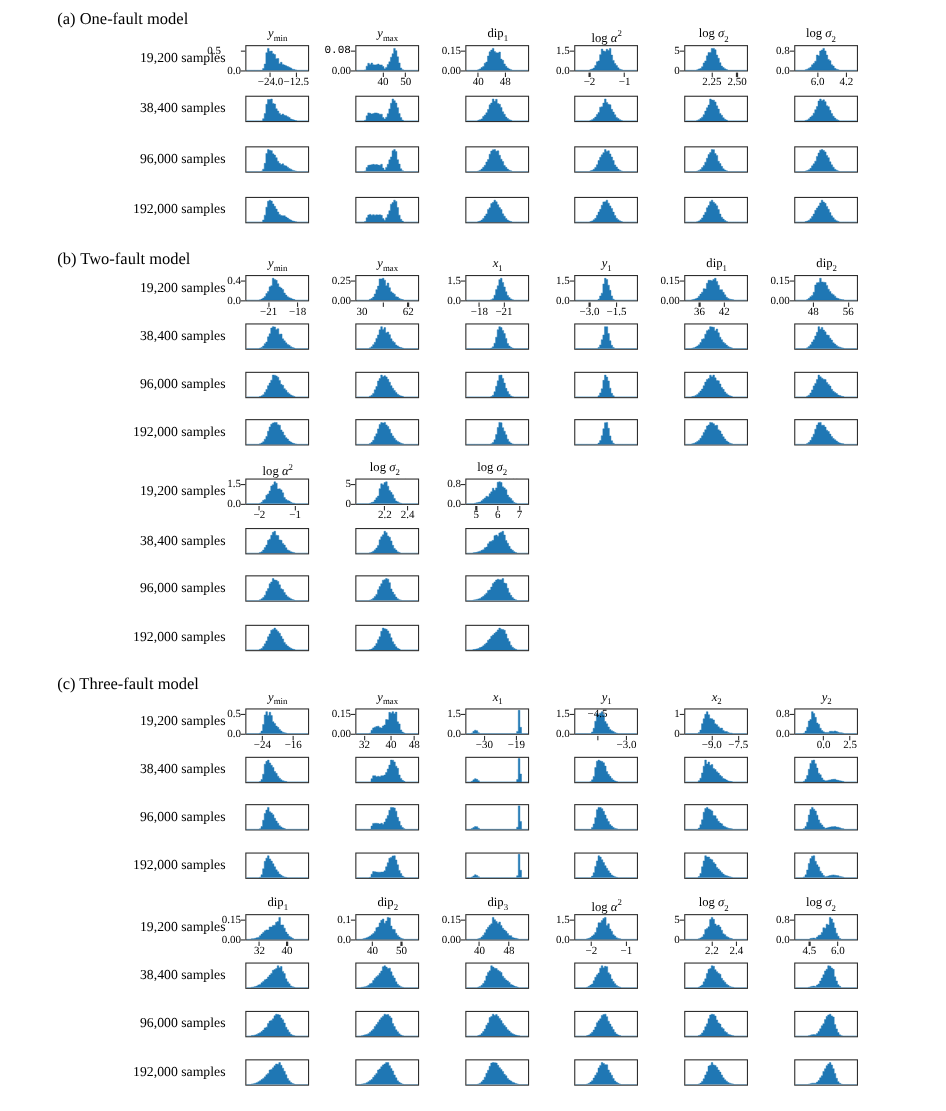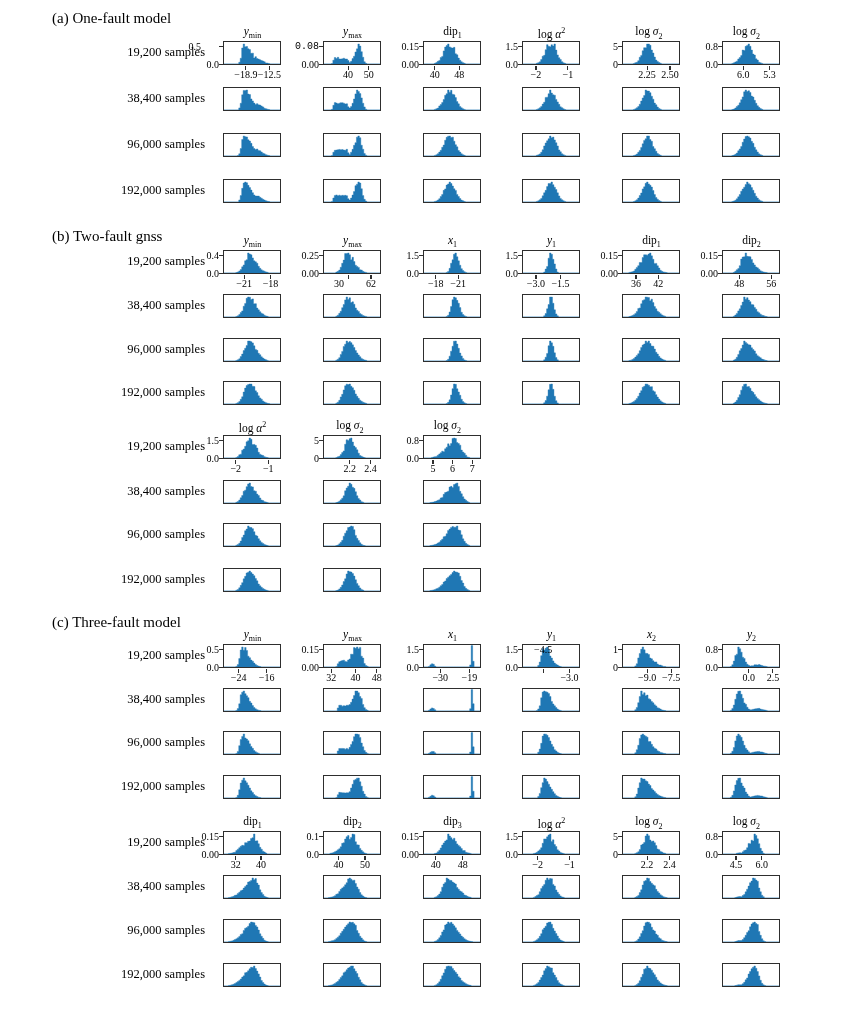--- a/index.html
+++ b/index.html
@@ -18,38 +18,38 @@
   .ss{display:inline-flex;flex-direction:column;vertical-align:-4px;font-size:8px;line-height:6.5px;text-align:left;}
   .yt{position:absolute;width:40px;text-align:right;font-size:10px;line-height:11px;white-space:nowrap;}
   .xt{position:absolute;width:44px;text-align:center;font-size:10px;line-height:11px;white-space:nowrap;}
   .tick{position:absolute;background:#2e2e2e;}
 </style>
 </head>
 <body>
 
 <div id="canvas">
   <div class="sec-title" id="sec-a">(a) One-fault model</div>
-  <div class="sec-title" id="sec-b">(b) Two-fault gnss</div>
+  <div class="sec-title" id="sec-b">(b) Two-fault model</div>
   <div class="sec-title" id="sec-c">(c) Three-fault model</div>
 <div class="row-label" style="top: 45px;">19,200 samples</div>
     <div class="row-label" style="top: 91px;">38,400 samples</div>
     <div class="row-label" style="top: 137px;">96,000 samples</div>
     <div class="row-label" style="top: 183px;">192,000 samples</div>
     <div class="col-title" style="left: 197.5px; top: 24px;"><span class="var">y</span><sub>min</sub></div>
     <div class="panel" style="left: 223px; top: 41px;">
       <svg width="56" height="22" viewBox="0 0 56 22">
         <path d="M0,22L0.00,22.00L1.47,22.00L1.47,22.00L2.95,22.00L2.95,22.00L4.42,22.00L4.42,22.00L5.89,22.00L5.89,22.00L7.37,22.00L7.37,22.00L8.84,22.00L8.84,22.00L10.32,22.00L10.32,22.00L11.79,22.00L11.79,22.00L13.26,22.00L13.26,22.00L14.74,22.00L14.74,20.25L16.21,20.25L16.21,16.23L17.68,16.23L17.68,5.96L19.16,5.96L19.16,2.00L20.63,2.00L20.63,4.69L22.11,4.69L22.11,4.46L23.58,4.46L23.58,6.75L25.05,6.75L25.05,7.56L26.53,7.56L26.53,11.30L28.00,11.30L28.00,11.16L29.47,11.16L29.47,15.91L30.95,15.91L30.95,14.64L32.42,14.64L32.42,16.53L33.89,16.53L33.89,17.12L35.37,17.12L35.37,17.83L36.84,17.83L36.84,18.48L38.32,18.48L38.32,19.10L39.79,19.10L39.79,19.83L41.26,19.83L41.26,20.95L42.74,20.95L42.74,21.11L44.21,21.11L44.21,21.56L45.68,21.56L45.68,22.00L47.16,22.00L47.16,22.00L48.63,22.00L48.63,22.00L50.11,22.00L50.11,22.00L51.58,22.00L51.58,22.00L53.05,22.00L53.05,22.00L54.53,22.00L54.53,22.00L56.00,22.00L56,22Z" fill="#1f77b4" stroke="#1f77b4" stroke-width="0.4"></path>
       </svg>
     </div>
     <div class="yt" style="left: 161px; top: 41px;">0.5</div>
     <div class="tick" style="left: 219px; top: 46px; width: 4px; height: 1.2px;"></div>
     <div class="yt" style="left: 179px; top: 59px;">0.0</div>
     <div class="tick" style="left: 219px; top: 64px; width: 4px; height: 1.2px;"></div>
     <div class="tick" style="left: 245.28px; top: 66.2px; width: 1.2px; height: 3.5px;"></div>
-    <div class="xt" style="left: 223.88px; top: 69px;">−18.9</div>
+    <div class="xt" style="left: 223.88px; top: 69px;">−24.0</div>
     <div class="tick" style="left: 268.8px; top: 66.2px; width: 1.2px; height: 3.5px;"></div>
     <div class="xt" style="left: 247.4px; top: 69px;">−12.5</div>
     <div class="panel" style="left: 223px; top: 87px;">
       <svg width="56" height="22" viewBox="0 0 56 22">
         <path d="M0,22L0.00,22.00L1.47,22.00L1.47,22.00L2.95,22.00L2.95,22.00L4.42,22.00L4.42,22.00L5.89,22.00L5.89,22.00L7.37,22.00L7.37,22.00L8.84,22.00L8.84,22.00L10.32,22.00L10.32,22.00L11.79,22.00L11.79,22.00L13.26,22.00L13.26,22.00L14.74,22.00L14.74,19.88L16.21,19.88L16.21,15.24L17.68,15.24L17.68,6.83L19.16,6.83L19.16,2.44L20.63,2.44L20.63,2.45L22.11,2.45L22.11,2.00L23.58,2.00L23.58,6.04L25.05,6.04L25.05,6.54L26.53,6.54L26.53,10.91L28.00,10.91L28.00,12.91L29.47,12.91L29.47,15.08L30.95,15.08L30.95,16.47L32.42,16.47L32.42,15.64L33.89,15.64L33.89,16.83L35.37,16.83L35.37,17.12L36.84,17.12L36.84,18.03L38.32,18.03L38.32,18.88L39.79,18.88L39.79,20.22L41.26,20.22L41.26,20.72L42.74,20.72L42.74,21.17L44.21,21.17L44.21,21.59L45.68,21.59L45.68,22.00L47.16,22.00L47.16,22.00L48.63,22.00L48.63,22.00L50.11,22.00L50.11,22.00L51.58,22.00L51.58,22.00L53.05,22.00L53.05,22.00L54.53,22.00L54.53,22.00L56.00,22.00L56,22Z" fill="#1f77b4" stroke="#1f77b4" stroke-width="0.4"></path>
       </svg>
     </div>
     <div class="panel" style="left: 223px; top: 133px;">
       <svg width="56" height="22" viewBox="0 0 56 22">
         <path d="M0,22L0.00,22.00L1.47,22.00L1.47,22.00L2.95,22.00L2.95,22.00L4.42,22.00L4.42,22.00L5.89,22.00L5.89,22.00L7.37,22.00L7.37,22.00L8.84,22.00L8.84,22.00L10.32,22.00L10.32,22.00L11.79,22.00L11.79,22.00L13.26,22.00L13.26,21.60L14.74,21.60L14.74,19.79L16.21,19.79L16.21,14.51L17.68,14.51L17.68,5.53L19.16,5.53L19.16,2.00L20.63,2.00L20.63,2.65L22.11,2.65L22.11,2.95L23.58,2.95L23.58,5.85L25.05,5.85L25.05,7.01L26.53,7.01L26.53,9.36L28.00,9.36L28.00,12.55L29.47,12.55L29.47,14.51L30.95,14.51L30.95,15.62L32.42,15.62L32.42,14.97L33.89,14.97L33.89,16.46L35.37,16.46L35.37,16.80L36.84,16.80L36.84,17.99L38.32,17.99L38.32,19.17L39.79,19.17L39.79,19.83L41.26,19.83L41.26,20.70L42.74,20.70L42.74,21.13L44.21,21.13L44.21,21.56L45.68,21.56L45.68,22.00L47.16,22.00L47.16,22.00L48.63,22.00L48.63,22.00L50.11,22.00L50.11,22.00L51.58,22.00L51.58,22.00L53.05,22.00L53.05,22.00L54.53,22.00L54.53,22.00L56.00,22.00L56,22Z" fill="#1f77b4" stroke="#1f77b4" stroke-width="0.4"></path>
@@ -188,21 +188,21 @@
         <path d="M0,22L0.00,22.00L1.47,22.00L1.47,22.00L2.95,22.00L2.95,22.00L4.42,22.00L4.42,22.00L5.89,22.00L5.89,22.00L7.37,22.00L7.37,22.00L8.84,22.00L8.84,21.43L10.32,21.43L10.32,20.85L11.79,20.85L11.79,19.96L13.26,19.96L13.26,19.13L14.74,19.13L14.74,16.96L16.21,16.96L16.21,15.54L17.68,15.54L17.68,13.60L19.16,13.60L19.16,8.04L20.63,8.04L20.63,8.58L22.11,8.58L22.11,4.36L23.58,4.36L23.58,3.43L25.05,3.43L25.05,2.00L26.53,2.00L26.53,4.28L28.00,4.28L28.00,8.08L29.47,8.08L29.47,12.07L30.95,12.07L30.95,13.12L32.42,13.12L32.42,16.79L33.89,16.79L33.89,17.99L35.37,17.99L35.37,20.15L36.84,20.15L36.84,20.86L38.32,20.86L38.32,21.40L39.79,21.40L39.79,22.00L41.26,22.00L41.26,22.00L42.74,22.00L42.74,22.00L44.21,22.00L44.21,22.00L45.68,22.00L45.68,22.00L47.16,22.00L47.16,22.00L48.63,22.00L48.63,22.00L50.11,22.00L50.11,22.00L51.58,22.00L51.58,22.00L53.05,22.00L53.05,22.00L54.53,22.00L54.53,22.00L56.00,22.00L56,22Z" fill="#1f77b4" stroke="#1f77b4" stroke-width="0.4"></path>
       </svg>
     </div>
     <div class="yt" style="left: 678px; top: 41px;">0.8</div>
     <div class="tick" style="left: 718px; top: 46px; width: 4px; height: 1.2px;"></div>
     <div class="yt" style="left: 678px; top: 59px;">0.0</div>
     <div class="tick" style="left: 718px; top: 64px; width: 4px; height: 1.2px;"></div>
     <div class="tick" style="left: 742.6px; top: 66.2px; width: 1.2px; height: 3.5px;"></div>
     <div class="xt" style="left: 721.2px; top: 69px;">6.0</div>
     <div class="tick" style="left: 768.92px; top: 66.2px; width: 1.2px; height: 3.5px;"></div>
-    <div class="xt" style="left: 747.52px; top: 69px;">5.3</div>
+    <div class="xt" style="left: 747.52px; top: 69px;">4.2</div>
     <div class="panel" style="left: 722px; top: 87px;">
       <svg width="56" height="22" viewBox="0 0 56 22">
         <path d="M0,22L0.00,22.00L1.47,22.00L1.47,22.00L2.95,22.00L2.95,22.00L4.42,22.00L4.42,22.00L5.89,22.00L5.89,22.00L7.37,22.00L7.37,22.00L8.84,22.00L8.84,21.47L10.32,21.47L10.32,21.01L11.79,21.01L11.79,20.04L13.26,20.04L13.26,18.46L14.74,18.46L14.74,17.31L16.21,17.31L16.21,14.87L17.68,14.87L17.68,11.68L19.16,11.68L19.16,8.88L20.63,8.88L20.63,3.85L22.11,3.85L22.11,2.00L23.58,2.00L23.58,3.52L25.05,3.52L25.05,2.77L26.53,2.77L26.53,4.41L28.00,4.41L28.00,8.04L29.47,8.04L29.47,9.01L30.95,9.01L30.95,12.29L32.42,12.29L32.42,15.29L33.89,15.29L33.89,17.69L35.37,17.69L35.37,19.32L36.84,19.32L36.84,20.53L38.32,20.53L38.32,21.31L39.79,21.31L39.79,22.00L41.26,22.00L41.26,22.00L42.74,22.00L42.74,22.00L44.21,22.00L44.21,22.00L45.68,22.00L45.68,22.00L47.16,22.00L47.16,22.00L48.63,22.00L48.63,22.00L50.11,22.00L50.11,22.00L51.58,22.00L51.58,22.00L53.05,22.00L53.05,22.00L54.53,22.00L54.53,22.00L56.00,22.00L56,22Z" fill="#1f77b4" stroke="#1f77b4" stroke-width="0.4"></path>
       </svg>
     </div>
     <div class="panel" style="left: 722px; top: 133px;">
       <svg width="56" height="22" viewBox="0 0 56 22">
         <path d="M0,22L0.00,22.00L1.47,22.00L1.47,22.00L2.95,22.00L2.95,22.00L4.42,22.00L4.42,22.00L5.89,22.00L5.89,22.00L7.37,22.00L7.37,22.00L8.84,22.00L8.84,21.51L10.32,21.51L10.32,21.07L11.79,21.07L11.79,20.29L13.26,20.29L13.26,19.04L14.74,19.04L14.74,16.78L16.21,16.78L16.21,14.94L17.68,14.94L17.68,12.49L19.16,12.49L19.16,8.24L20.63,8.24L20.63,5.07L22.11,5.07L22.11,2.51L23.58,2.51L23.58,2.00L25.05,2.00L25.05,2.82L26.53,2.82L26.53,4.07L28.00,4.07L28.00,7.34L29.47,7.34L29.47,9.34L30.95,9.34L30.95,13.15L32.42,13.15L32.42,15.87L33.89,15.87L33.89,17.94L35.37,17.94L35.37,19.83L36.84,19.83L36.84,20.70L38.32,20.70L38.32,21.35L39.79,21.35L39.79,22.00L41.26,22.00L41.26,22.00L42.74,22.00L42.74,22.00L44.21,22.00L44.21,22.00L45.68,22.00L45.68,22.00L47.16,22.00L47.16,22.00L48.63,22.00L48.63,22.00L50.11,22.00L50.11,22.00L51.58,22.00L51.58,22.00L53.05,22.00L53.05,22.00L54.53,22.00L54.53,22.00L56.00,22.00L56,22Z" fill="#1f77b4" stroke="#1f77b4" stroke-width="0.4"></path>
       </svg>
     </div>
@@ -248,21 +248,21 @@
     <div class="panel" style="left: 323px; top: 250px;">
       <svg width="56" height="22" viewBox="0 0 56 22">
         <path d="M0,22L0.00,22.00L1.47,22.00L1.47,22.00L2.95,22.00L2.95,22.00L4.42,22.00L4.42,22.00L5.89,22.00L5.89,22.00L7.37,22.00L7.37,22.00L8.84,22.00L8.84,22.00L10.32,22.00L10.32,22.00L11.79,22.00L11.79,21.05L13.26,21.05L13.26,20.37L14.74,20.37L14.74,19.11L16.21,19.11L16.21,16.24L17.68,16.24L17.68,12.32L19.16,12.32L19.16,9.10L20.63,9.10L20.63,2.55L22.11,2.55L22.11,2.59L23.58,2.59L23.58,2.00L25.05,2.00L25.05,3.69L26.53,3.69L26.53,8.69L28.00,8.69L28.00,6.31L29.47,6.31L29.47,10.57L30.95,10.57L30.95,14.26L32.42,14.26L32.42,15.40L33.89,15.40L33.89,16.40L35.37,16.40L35.37,18.79L36.84,18.79L36.84,19.06L38.32,19.06L38.32,20.35L39.79,20.35L39.79,20.94L41.26,20.94L41.26,21.38L42.74,21.38L42.74,22.00L44.21,22.00L44.21,22.00L45.68,22.00L45.68,22.00L47.16,22.00L47.16,22.00L48.63,22.00L48.63,22.00L50.11,22.00L50.11,22.00L51.58,22.00L51.58,22.00L53.05,22.00L53.05,22.00L54.53,22.00L54.53,22.00L56.00,22.00L56,22Z" fill="#1f77b4" stroke="#1f77b4" stroke-width="0.4"></path>
       </svg>
     </div>
     <div class="yt" style="left: 279px; top: 250px;">0.25</div>
     <div class="tick" style="left: 319px; top: 255px; width: 4px; height: 1.2px;"></div>
     <div class="yt" style="left: 279px; top: 268px;">0.00</div>
     <div class="tick" style="left: 319px; top: 273px; width: 4px; height: 1.2px;"></div>
     <div class="tick" style="left: 347.52px; top: 275.2px; width: 1.2px; height: 3.5px;"></div>
-    <div class="xt" style="left: 317px; top: 278px;">30</div>
+    <div class="xt" style="left: 307px; top: 278px;">30</div>
     <div class="tick" style="left: 370.48px; top: 275.2px; width: 1.2px; height: 3.5px;"></div>
     <div class="xt" style="left: 349.08px; top: 278px;">62</div>
     <div class="panel" style="left: 323px; top: 294px;">
       <svg width="56" height="22" viewBox="0 0 56 22">
         <path d="M0,22L0.00,22.00L1.47,22.00L1.47,22.00L2.95,22.00L2.95,22.00L4.42,22.00L4.42,22.00L5.89,22.00L5.89,22.00L7.37,22.00L7.37,22.00L8.84,22.00L8.84,22.00L10.32,22.00L10.32,22.00L11.79,22.00L11.79,21.23L13.26,21.23L13.26,20.17L14.74,20.17L14.74,18.31L16.21,18.31L16.21,16.22L17.68,16.22L17.68,12.64L19.16,12.64L19.16,9.48L20.63,9.48L20.63,4.88L22.11,4.88L22.11,2.00L23.58,2.00L23.58,4.47L25.05,4.47L25.05,2.84L26.53,2.84L26.53,7.54L28.00,7.54L28.00,6.83L29.47,6.83L29.47,9.21L30.95,9.21L30.95,12.93L32.42,12.93L32.42,15.15L33.89,15.15L33.89,16.41L35.37,16.41L35.37,18.61L36.84,18.61L36.84,19.46L38.32,19.46L38.32,20.52L39.79,20.52L39.79,20.98L41.26,20.98L41.26,21.41L42.74,21.41L42.74,22.00L44.21,22.00L44.21,22.00L45.68,22.00L45.68,22.00L47.16,22.00L47.16,22.00L48.63,22.00L48.63,22.00L50.11,22.00L50.11,22.00L51.58,22.00L51.58,22.00L53.05,22.00L53.05,22.00L54.53,22.00L54.53,22.00L56.00,22.00L56,22Z" fill="#1f77b4" stroke="#1f77b4" stroke-width="0.4"></path>
       </svg>
     </div>
     <div class="panel" style="left: 323px; top: 338px;">
       <svg width="56" height="22" viewBox="0 0 56 22">
         <path d="M0,22L0.00,22.00L1.47,22.00L1.47,22.00L2.95,22.00L2.95,22.00L4.42,22.00L4.42,22.00L5.89,22.00L5.89,22.00L7.37,22.00L7.37,22.00L8.84,22.00L8.84,22.00L10.32,22.00L10.32,22.00L11.79,22.00L11.79,21.14L13.26,21.14L13.26,20.22L14.74,20.22L14.74,18.64L16.21,18.64L16.21,15.38L17.68,15.38L17.68,12.39L19.16,12.39L19.16,7.42L20.63,7.42L20.63,5.14L22.11,5.14L22.11,2.00L23.58,2.00L23.58,3.57L25.05,3.57L25.05,2.54L26.53,2.54L26.53,3.67L28.00,3.67L28.00,5.87L29.47,5.87L29.47,8.45L30.95,8.45L30.95,11.58L32.42,11.58L32.42,13.93L33.89,13.93L33.89,15.93L35.37,15.93L35.37,17.72L36.84,17.72L36.84,19.38L38.32,19.38L38.32,20.35L39.79,20.35L39.79,20.89L41.26,20.89L41.26,21.33L42.74,21.33L42.74,22.00L44.21,22.00L44.21,22.00L45.68,22.00L45.68,22.00L47.16,22.00L47.16,22.00L48.63,22.00L48.63,22.00L50.11,22.00L50.11,22.00L51.58,22.00L51.58,22.00L53.05,22.00L53.05,22.00L54.53,22.00L54.53,22.00L56.00,22.00L56,22Z" fill="#1f77b4" stroke="#1f77b4" stroke-width="0.4"></path>

